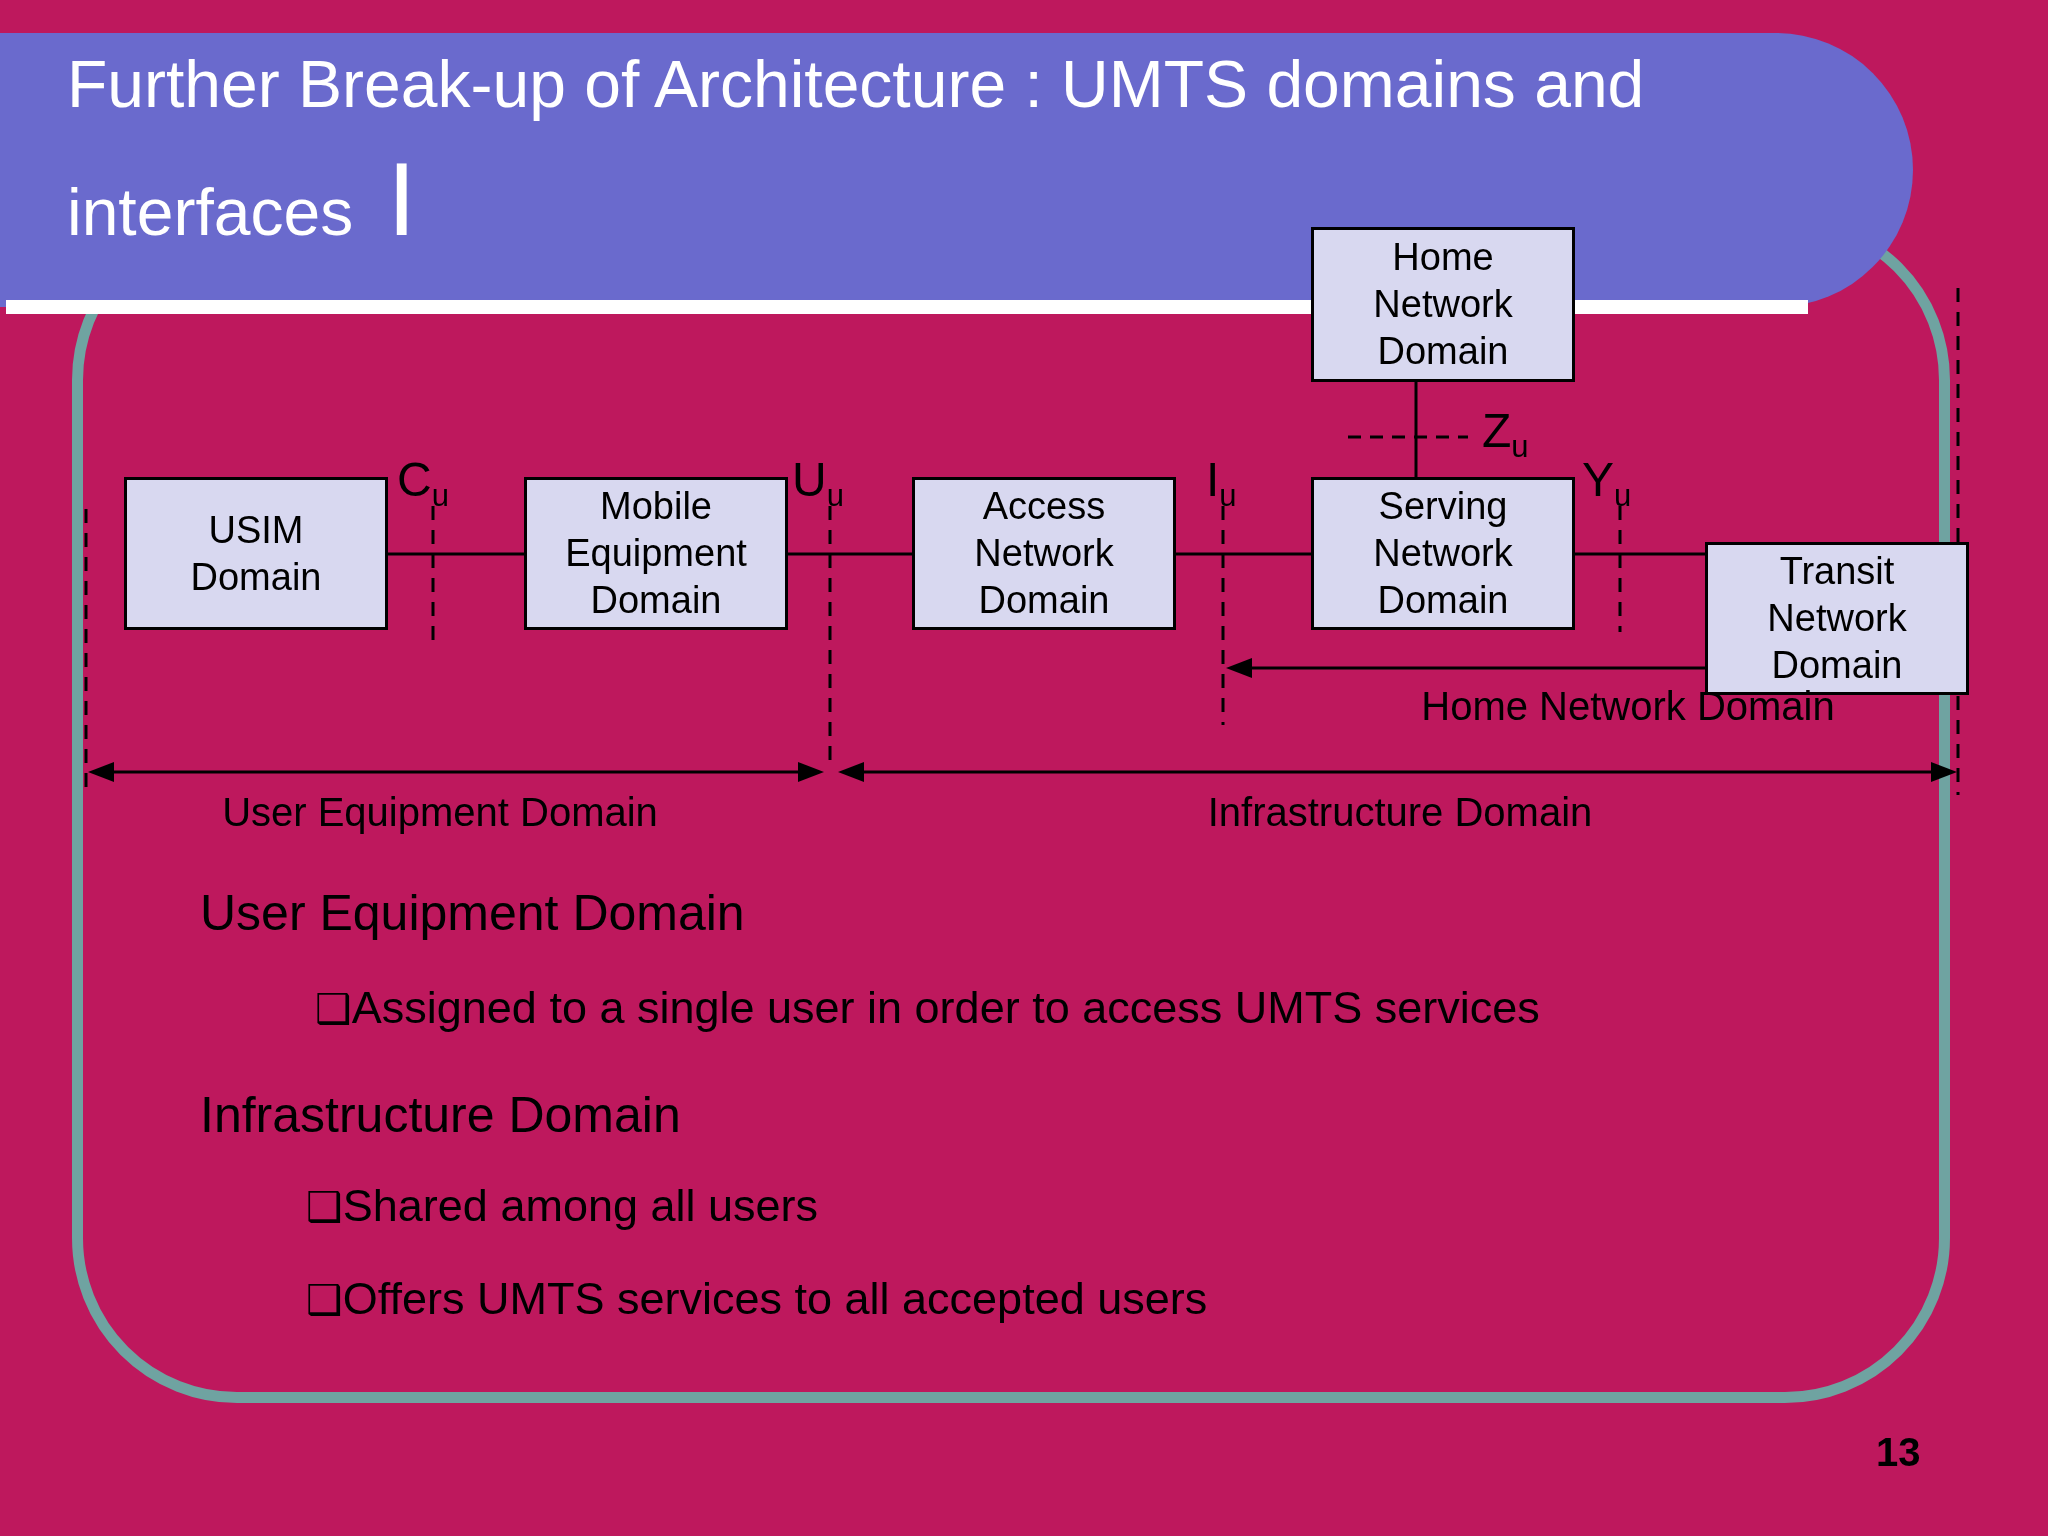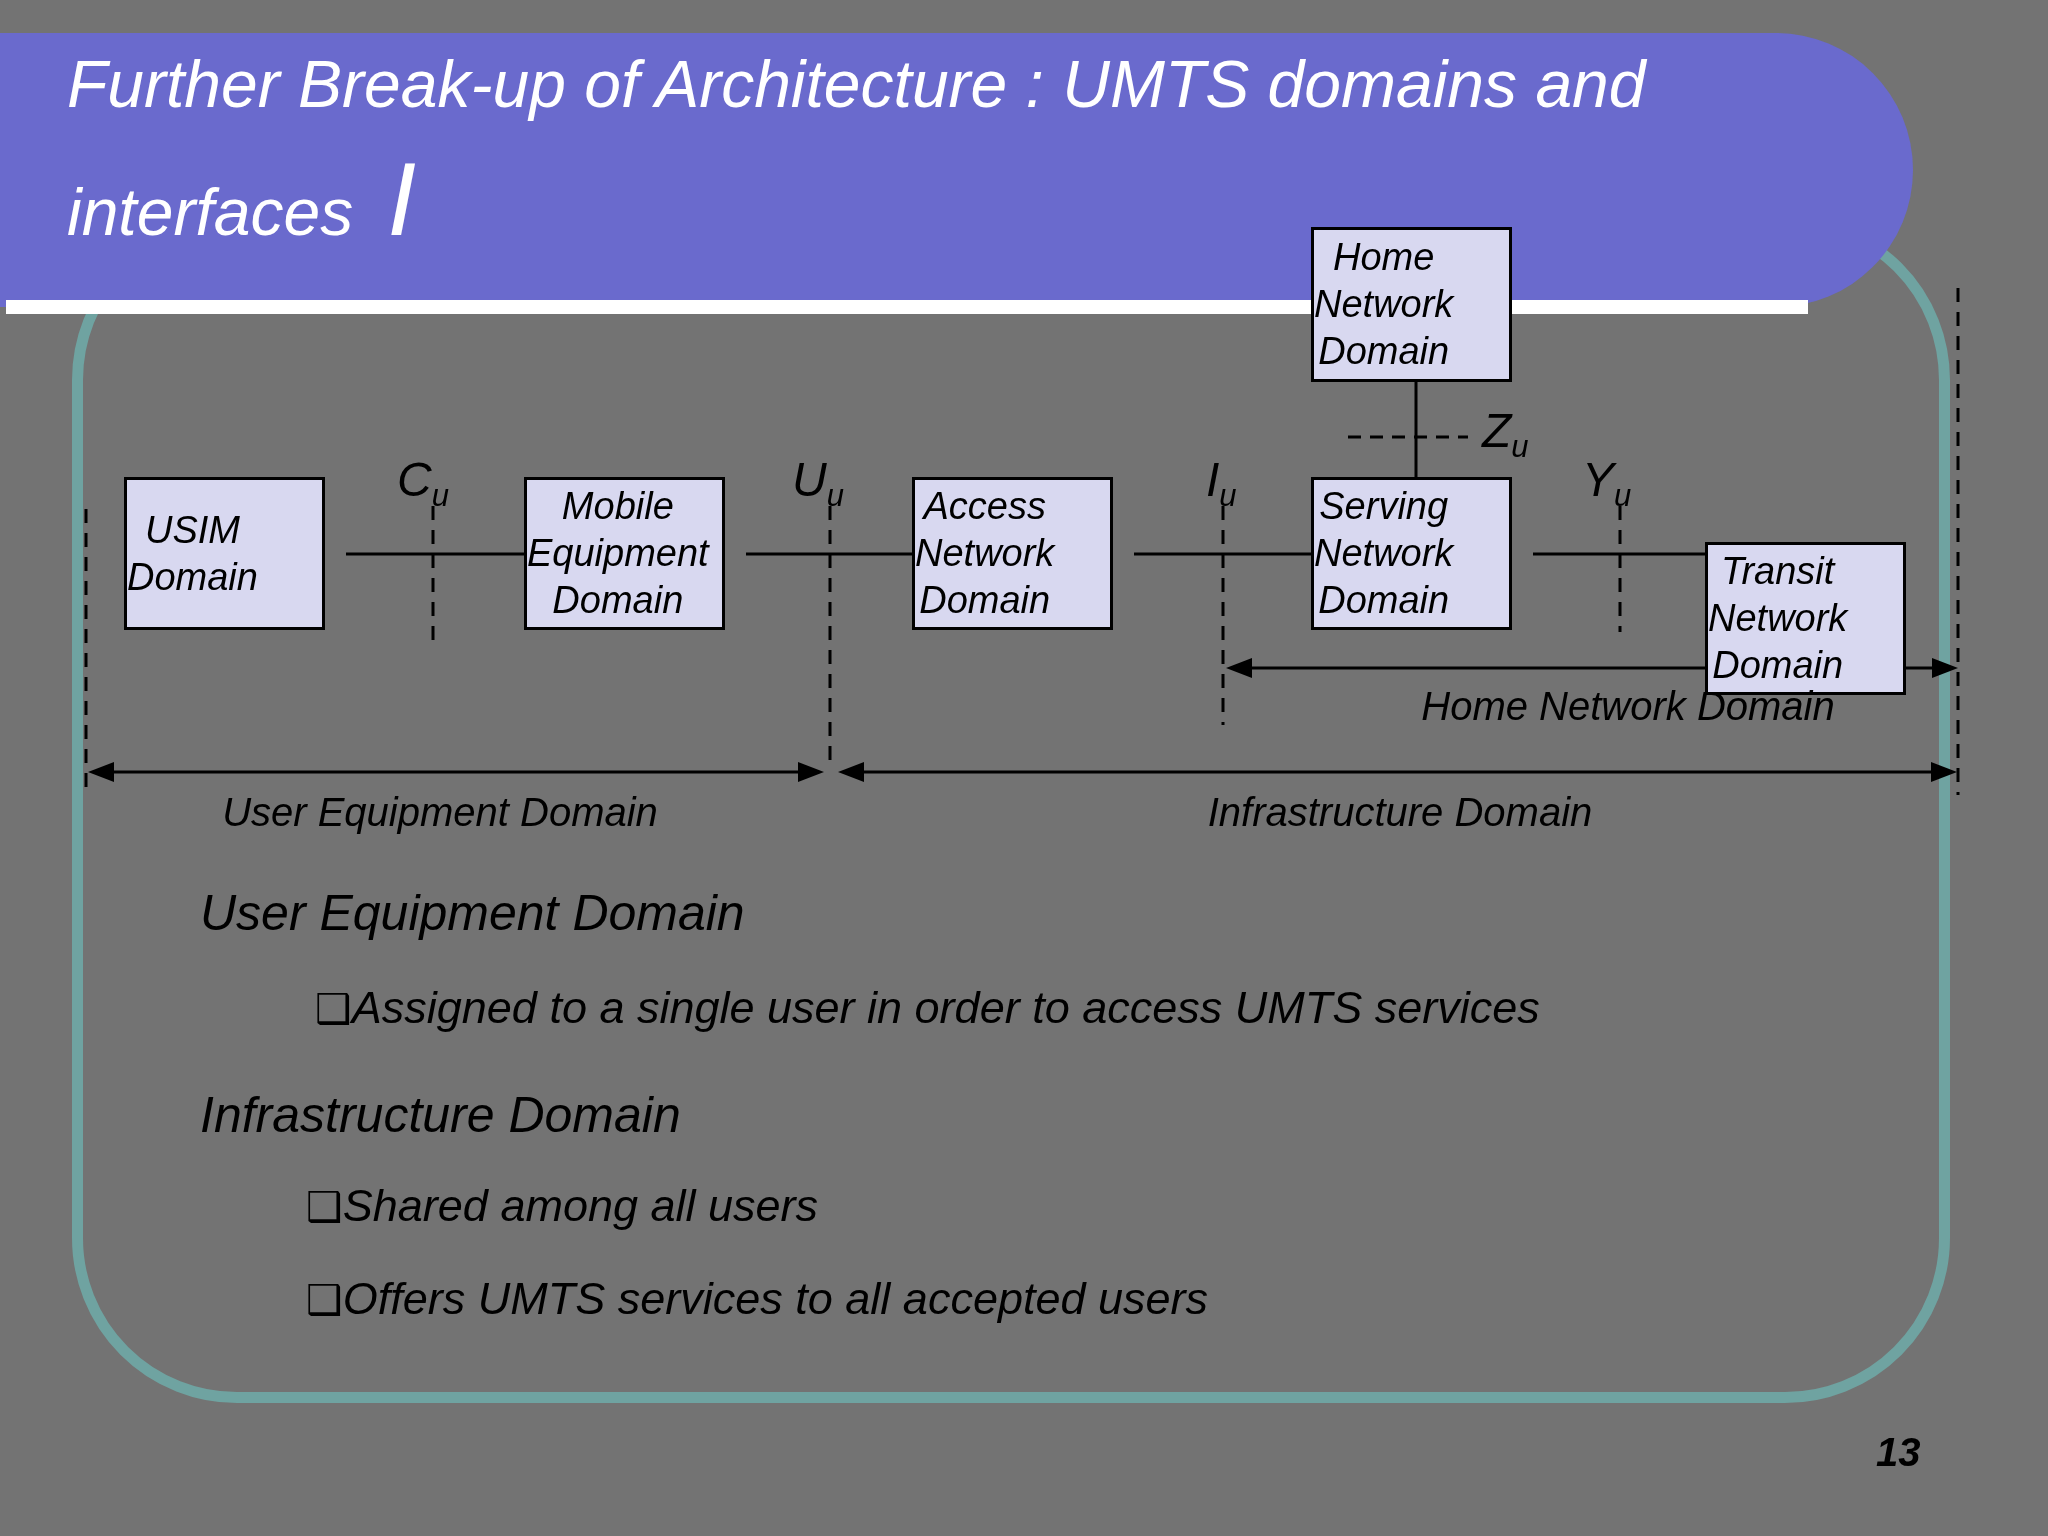--- a/index.html
+++ b/index.html
@@ -6,23 +6,22 @@
     --c-banner:#6A6ACD;
     --c-box-fill:#D8D8F0;
     --c-box-border:#000000;
     --c-frame:#6FA3A1;
     --c-text:#000000;
     --c-title:#FFFFFF;
   }
   *{margin:0;padding:0;box-sizing:border-box;}
   body{background:#888;font-family:"Liberation Sans","DejaVu Sans",sans-serif;}
   .slide{
-    position:relative;width:2048px;height:1536px;background:#737373;overflow:hidden;
+    position:relative;width:2048px;height:1536px;background:#be185d;overflow:hidden;
     color:var(--c-text);
-    font-style:italic;
   }
   
   .frame{
     position:absolute;left:72px;top:215px;width:1878px;height:1188px;
     border:11px solid var(--c-frame);border-radius:165px;background:transparent;
   }
   
   .banner{
     position:absolute;left:0;top:33px;width:1913px;height:274px;
     background:var(--c-banner);border-radius:0 137px 137px 0;
@@ -34,22 +33,22 @@
     position:absolute;left:67px;top:46px;font-size:66px;color:var(--c-title);
     white-space:nowrap;letter-spacing:0px;
   }
   .title-line2{
     position:absolute;left:67px;top:140px;color:var(--c-title);white-space:nowrap;
   }
   .title-line2 .t2-main{font-size:66px;}
   .title-line2 .t2-big{font-size:104px;margin-left:34px;}
   
   .dbox{
-    position:absolute;width:201px;height:153px;background:var(--c-box-fill);
-    border:3px solid var(--c-box-border);display:flex;align-items:center;
+    position:absolute;width:264px;height:153px;background:var(--c-box-fill);
+    border:3px solid var(--c-box-border);display:flex;align-items:center;justify-content:center;
     text-align:center;z-index:4;
   }
   .dbox-label{font-size:38px;line-height:47px;white-space:pre-line;}
   .box-usim{left:124px;top:477px;}
   .box-mobile{left:524px;top:477px;}
   .box-access{left:912px;top:477px;}
   .box-serving{left:1311px;top:477px;}
   .box-transit{left:1705px;top:494px;margin-top:48px;}
   .box-home{left:1311px;top:227px;height:155px;}
   

